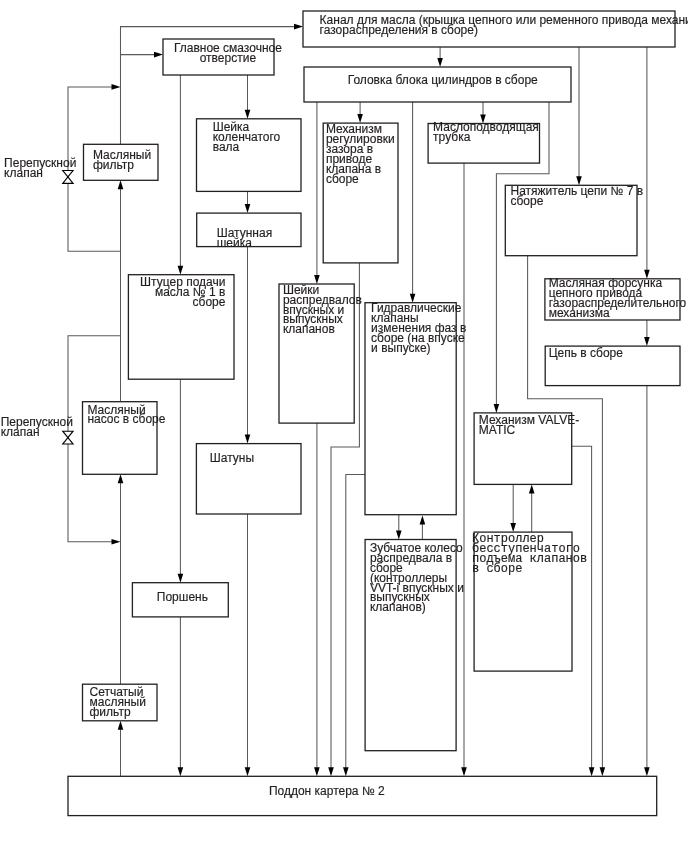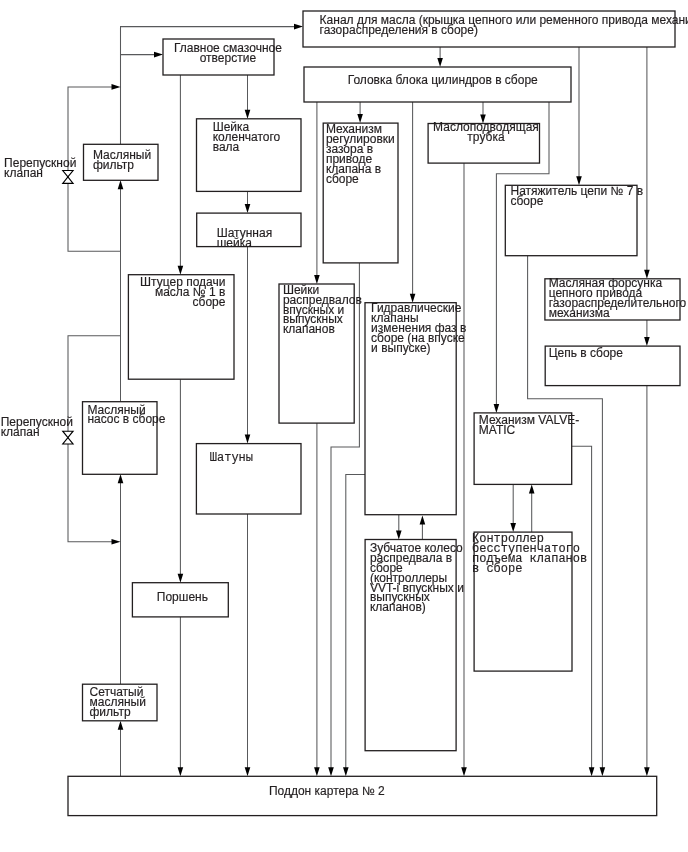--- a/index.html
+++ b/index.html
@@ -196,21 +196,21 @@
 коленчатого
 вала</div>
   <div class="txt" style="left: 216.7px; top: 229px;">Шатунная
 шейка</div>
   <div class="txt" style="left: 325.9px; top: 125.45px;">Механизм
 регулировки
 зазора в
 приводе
 клапана в
 сборе</div>
-  <div class="txt" style="left: 433.1px; top: 123.45px; text-align: center;">Маслоподводящая
+  <div class="txt" style="left: 433.1px; top: 123.45px;">Маслоподводящая
 трубка</div>
   <div class="txt" style="left: 510.5px; top: 187.15px;">Натяжитель цепи № 7 в
 сборе</div>
   <div class="txt" style="left: 548.7px; top: 279.25px;">Масляная форсунка
 цепного привода
 газораспределительного
 механизма</div>
   <div class="txt" style="left: 548.7px; top: 348.65px;">Цепь в сборе</div>
   <div class="txt" style="left: 140.1px; top: 278.35px; text-align: right;">Штуцер подачи
 масла № 1 в
@@ -222,21 +222,21 @@
 клапанов</div>
   <div class="txt" style="left: 371.1px; top: 304.35px;">Гидравлические
 клапаны
 изменения фаз в
 сборе (на впуске
 и выпуске)</div>
   <div class="txt" style="left: 478.8px; top: 416.35px;">Механизм VALVE-
 MATIC</div>
   <div class="txt" style="left: 87.4px; top: 405.55px;">Масляный
 насос в сборе</div>
-  <div class="txt" style="left: 209.8px; top: 454.45px; font-family: Liberation Mono, monospace;">Шатуны</div>
+  <div class="txt" style="left: 209.8px; top: 454.45px;">Шатуны</div>
   <div class="txt" style="left: 369.9px; top: 543.95px;">Зубчатое колесо
 распредвала в
 сборе
 (контроллеры
 VVT-i впускных и
 выпускных
 клапанов)</div>
   <div class="txt" style="left: 472px; top: 535.35px; font-family: Liberation Mono, monospace;">Контроллер
 бесступенчатого
 подъема клапанов

